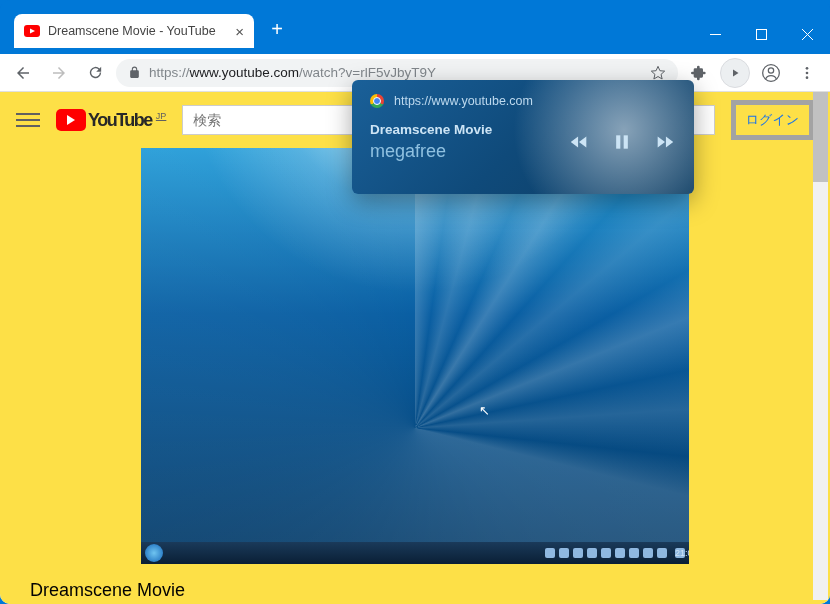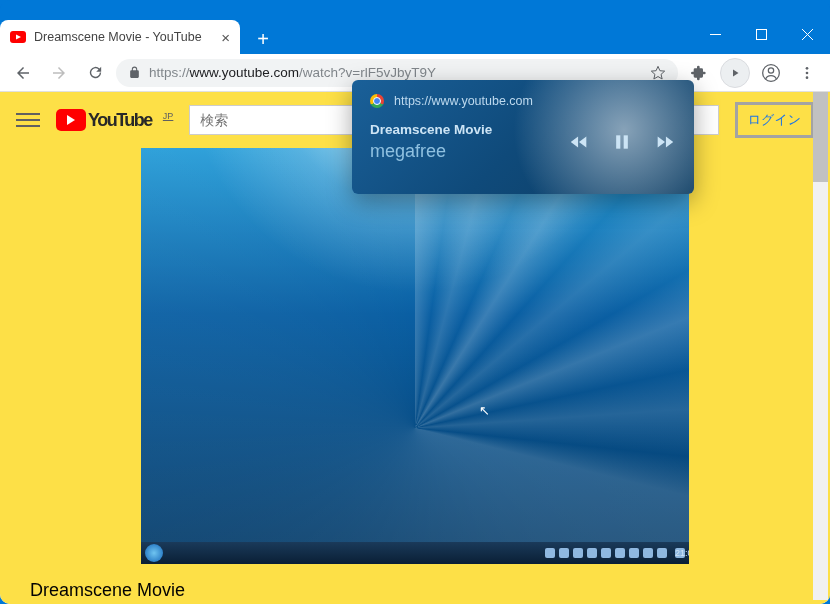--- a/index.html
+++ b/index.html
@@ -1,21 +1,21 @@
 <!DOCTYPE html>
 <html><head>
 <meta charset="utf-8">
 <style>
 * { box-sizing: border-box; margin: 0; padding: 0; }
 body { font-family: "Segoe UI", Arial, sans-serif; background: #0078d7; width: 830px; height: 604px; overflow: hidden; position: relative; }
 
 .window { position: absolute; inset: 0; background: #0078d7; border-radius: 10px; overflow: hidden; }
 .titlebar { height: 14px; background: #0078d7; }
 
-.tabs-row { height: 40px; background: #0078d7; display: flex; align-items: flex-end; }
+.tabs-row { height: 40px; background: #0078d7; display: flex; align-items: flex-start; padding-left: 14px; }
 .tab { background: #fff; height: 34px; width: 240px; border-radius: 8px 8px 0 0; display: flex; align-items: center; padding: 0 10px; gap: 8px; font-size: 12.5px; color: #444; position: relative; }
 .tab .close { margin-left: auto; font-size: 15px; color: #555; cursor: pointer; }
 .newtab { width: 30px; height: 30px; display: flex; align-items: center; justify-content: center; color: #fff; font-size: 20px; margin-left: 8px; cursor: pointer; }
 .win-controls { margin-left: auto; display: flex; height: 40px; }
 .win-btn { width: 46px; display: flex; align-items: center; justify-content: center; color: #fff; cursor: pointer; }
 
 .browser-chrome { background: #fff; display: flex; flex-direction: column; height: calc(100% - 54px); }
 .addr-row { height: 38px; display: flex; align-items: center; padding: 0 8px; gap: 6px; border-bottom: 1px solid #e0e0e0; }
 .nav-btn { width: 30px; height: 30px; display: flex; align-items: center; justify-content: center; color: #5f6368; border-radius: 50%; cursor: pointer; }
 .nav-btn.disabled { color: #bdbdbd; }
@@ -27,24 +27,24 @@
 .media-btn { width: 30px; height: 30px; display: flex; align-items: center; justify-content: center; background: #eceff1; border: 1px solid #dadce0; border-radius: 50%; cursor: pointer; }
 
 .content { flex: 1; position: relative; overflow: hidden; background: #fde047; }
 .yt-header { height: 56px; display: flex; align-items: center; padding: 0 16px; gap: 16px; }
 .hamburger { width: 24px; height: 24px; cursor: pointer; display: flex; flex-direction: column; justify-content: center; gap: 4px; }
 .hamburger span { height: 2px; background: #606060; }
 .yt-logo { display: flex; align-items: center; gap: 2px; cursor: pointer; }
 .yt-play { width: 30px; height: 22px; background: #ff0000; border-radius: 5px; display: flex; align-items: center; justify-content: center; }
 .yt-play::after { content: ""; border-left: 8px solid #fff; border-top: 5px solid transparent; border-bottom: 5px solid transparent; }
 .yt-text { font-weight: 700; font-size: 18px; letter-spacing: -1.5px; color: #282828; }
-.yt-jp { font-size: 9px; color: #606060; margin-left: 9px; align-self: flex-start; margin-top: 2px; text-decoration: underline; }
+.yt-jp { font-size: 9px; color: #606060; margin-left: 2px; align-self: flex-start; margin-top: 2px; text-decoration: underline; }
 .yt-search { flex: 1; max-width: 540px; height: 30px; border: 1px solid #ccc; display: flex; }
 .yt-search input { flex: 1; border: none; outline: none; padding: 0 10px; font-size: 14px; }
-.yt-login { border: 3px solid #a3a3a3; color: #1a73e8; font-size: 13px; padding: 6px 10px; cursor: pointer; white-space: nowrap; }
+.yt-login { border: 5px solid #a3a3a3; color: #1a73e8; font-size: 13px; padding: 6px 10px; cursor: pointer; white-space: nowrap; }
 
 .video-area { display: flex; justify-content: center; padding: 0 16px; }
 .video-player { width: 548px; height: 416px; background: linear-gradient(180deg, #2b9fd9 0%, #0a5fa3 40%, #033966 100%); position: relative; overflow: hidden; }
 .rays { position: absolute; inset: 0; background: radial-gradient(circle at 50% -20%, rgba(255,255,255,0.9) 0%, rgba(255,255,255,0.2) 25%, transparent 40%); }
 .sunburst { position: absolute; top: -120px; left: 50%; transform: translateX(-50%); width: 800px; height: 800px; background: conic-gradient(from 0deg, rgba(255,255,255,0.18) 0deg, transparent 8deg, rgba(255,255,255,0.14) 15deg, transparent 24deg, rgba(255,255,255,0.2) 32deg, transparent 42deg, rgba(255,255,255,0.12) 50deg, transparent 60deg, rgba(255,255,255,0.18) 68deg, transparent 78deg, rgba(255,255,255,0.12) 86deg, transparent 96deg, rgba(255,255,255,0.16) 104deg, transparent 360deg); }
 .taskbar { position: absolute; bottom: 0; left: 0; right: 0; height: 22px; background: linear-gradient(180deg, #1a3a5a, #0a1f35); display: flex; align-items: center; padding: 0 4px; }
 .start { width: 18px; height: 18px; border-radius: 50%; background: radial-gradient(circle, #6fc4f0, #1466b8); }
 .tray { margin-left: auto; display: flex; gap: 4px; align-items: center; }
 .tray span { width: 10px; height: 10px; background: #8fb8e0; border-radius: 2px; }
 .clock { color: #cfe3f5; font-size: 9px; margin-left: 4px; }

